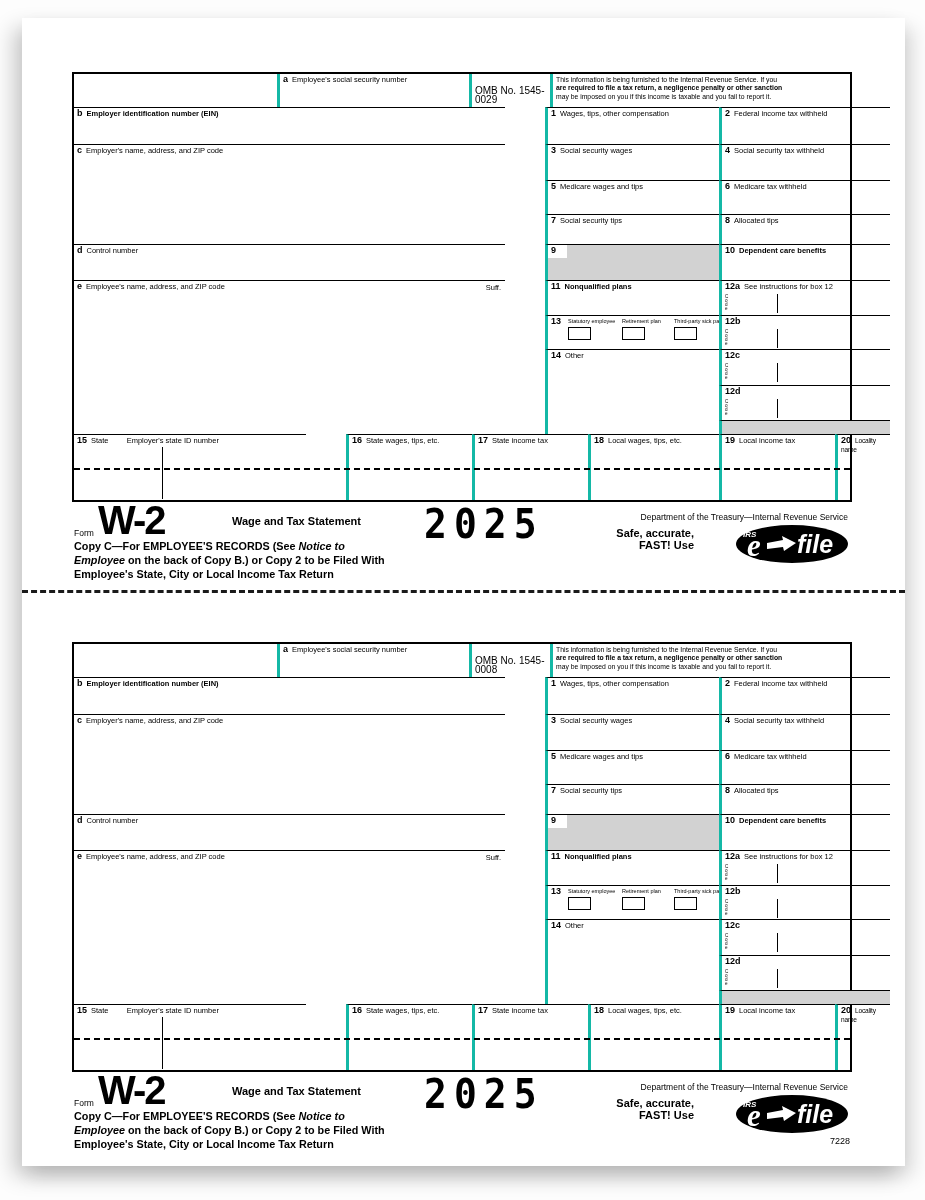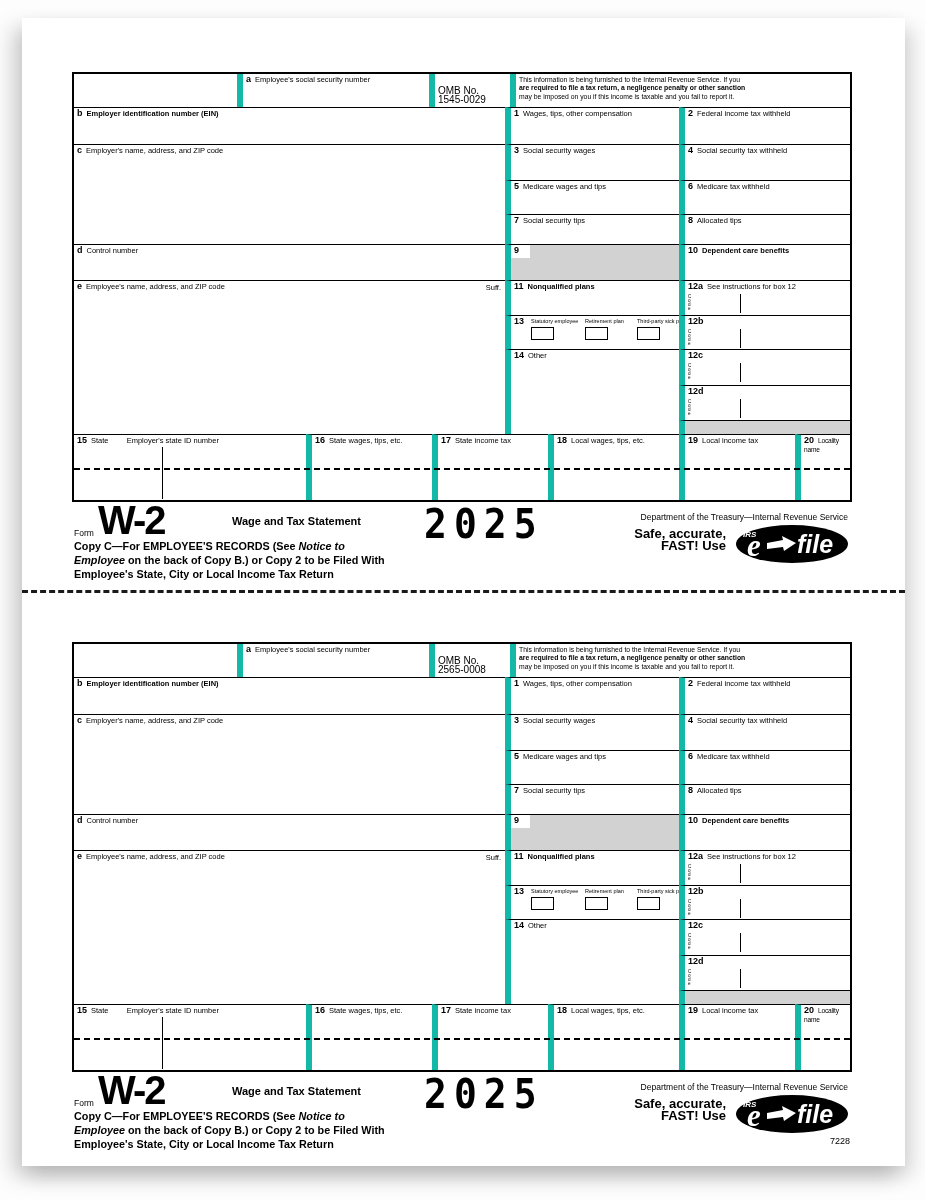--- a/index.html
+++ b/index.html
@@ -22,21 +22,21 @@
   }
   .w2{position:absolute;left:50px;width:780px;height:518px;}
   .copy-0{top:54px;}
   .copy-1{top:624px;}
   .grid{
     position:absolute;left:0;top:0;width:780px;height:430px;
     border:2px solid #000;box-sizing:border-box;
   }
   .cell{position:absolute;box-sizing:border-box;padding:1px 3px;font-size:7.5px;line-height:9px;}
   .bt{border-top:1px solid #000;}
-  .blb{border-left:6px solid #14b8a6;}
+  .blb{border-left:3px solid #14b8a6;margin-left:40px;}
   .gray{background:#d2d2d2;}
   .bn{font-weight:bold;font-size:9px;margin-right:4px;}
   .lbl{font-size:7.5px;}
   .boldlbl{font-weight:bold;}
   .narrow{font-size:6.6px;letter-spacing:-0.2px;}
   .suff{position:absolute;right:4px;top:2px;font-size:7.5px;}
   .omb{display:flex;align-items:flex-end;font-size:10px;padding-bottom:3px;}
   .notice{font-size:6.8px;line-height:8.4px;padding:2px 3px;}
   .notice .b{font-weight:bold;}
   .wpatch{position:absolute;left:0;top:0;background:#fff;padding:1px 7px 3px 3px;}
@@ -53,21 +53,21 @@
   .w2title{position:absolute;left:160px;top:13px;font-size:11px;font-weight:bold;}
   .copytext{position:absolute;left:2px;top:38px;font-size:10.8px;font-weight:bold;line-height:13.8px;}
   .copytext i{font-weight:bold;}
   .year{
     position:absolute;left:352px;top:-2px;
     font-family:"DejaVu Sans Mono", monospace;
     font-size:38px;font-weight:bold;letter-spacing:7px;
     transform:scaleY(1.08);transform-origin:top left;
   }
   .dept{position:absolute;right:4px;top:10px;font-size:8.5px;}
-  .safe{position:absolute;left:560px;top:26px;width:94px;text-align:right;font-size:13px;font-weight:bold;line-height:11.5px;}
+  .safe{position:absolute;left:528px;top:26px;width:94px;text-align:right;font-size:11px;font-weight:bold;line-height:11.5px;}
   .efile{position:absolute;left:662px;top:21px;width:116px;height:42px;}
   .sheetcode{position:absolute;right:2px;top:64px;font-size:9px;}
 </style>
 </head>
 <body>
 
 <div class="sheet">
   <div class="perf"></div>
 
   <section class="w2 copy-0">
@@ -225,21 +225,21 @@
   </section>
 
   <section class="w2 copy-1">
     <div class="grid">
 
       <div class="cell" style="left:0;top:0;width:163px;height:33px;"></div>
       <div class="cell blb" style="left:163px;top:0;width:192px;height:33px;">
         <span class="bn">a</span><span class="lbl">Employee's social security number</span>
       </div>
       <div class="cell blb omb" style="left:355px;top:0;width:81px;height:33px;">
-        <span>OMB No. 2565-0008</span>
+        <span>OMB No. 1545-0008</span>
       </div>
       <div class="cell blb notice" style="left:436px;top:0;width:340px;height:33px;">
         <div>This information is being furnished to the Internal Revenue Service. If you</div>
         <div class="b">are required to file a tax return, a negligence penalty or other sanction</div>
         <div>may be imposed on you if this income is taxable and you fail to report it.</div>
       </div>
 
       <div class="cell bt" style="left:0;top:33px;width:431px;height:37px;">
         <span class="bn">b</span><span class="lbl boldlbl">Employer identification number (EIN)</span>
       </div>

